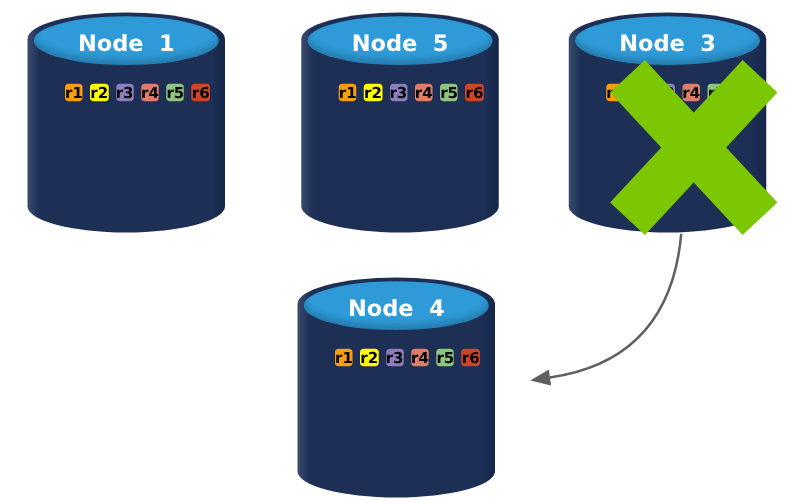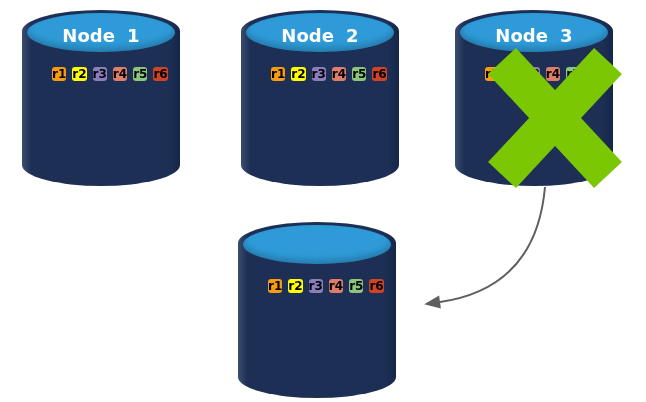--- a/index.html
+++ b/index.html
@@ -68,21 +68,21 @@
         <div class="bar" style="background: rgb(221, 126, 107);">r4</div>
         <div class="bar" style="background: rgb(139, 197, 126);">r5</div>
         <div class="bar" style="background: rgb(207, 68, 38);">r6</div>
       </div>
 
   </div>
 
   <div class="node" style="left:241px; top:10px">
     <div class="cyl-body"></div>
     <div class="cyl-top"></div>
-    <div class="node-title">Node 2</div>
+    <div class="node-title">Node 5</div>
     <div class="bars">
         <div class="bar" style="background: rgb(249, 157, 16);">r1</div>
         <div class="bar" style="background: rgb(255, 255, 0);">r2</div>
         <div class="bar" style="background: rgb(140, 125, 190);">r3</div>
         <div class="bar" style="background: rgb(221, 126, 107);">r4</div>
         <div class="bar" style="background: rgb(139, 197, 126);">r5</div>
         <div class="bar" style="background: rgb(207, 68, 38);">r6</div>
       </div>
 
   </div>
@@ -101,20 +101,21 @@
       </div>
     <svg class="x-mark" width="154" height="160" viewBox="0 0 154 160" style="display: block;">
       <line x1="24" y1="23" x2="130" y2="137"></line>
       <line x1="130" y1="23" x2="24" y2="137"></line>
     </svg>
   </div>
 
   <div class="node" style="left:238px; top:222px">
     <div class="cyl-body"></div>
     <div class="cyl-top"></div>
+    <div class="node-title">Node 4</div>
     <div class="bars">
         <div class="bar" style="background: rgb(249, 157, 16);">r1</div>
         <div class="bar" style="background: rgb(255, 255, 0);">r2</div>
         <div class="bar" style="background: rgb(140, 125, 190);">r3</div>
         <div class="bar" style="background: rgb(221, 126, 107);">r4</div>
         <div class="bar" style="background: rgb(139, 197, 126);">r5</div>
         <div class="bar" style="background: rgb(207, 68, 38);">r6</div>
       </div>
 
   </div>

